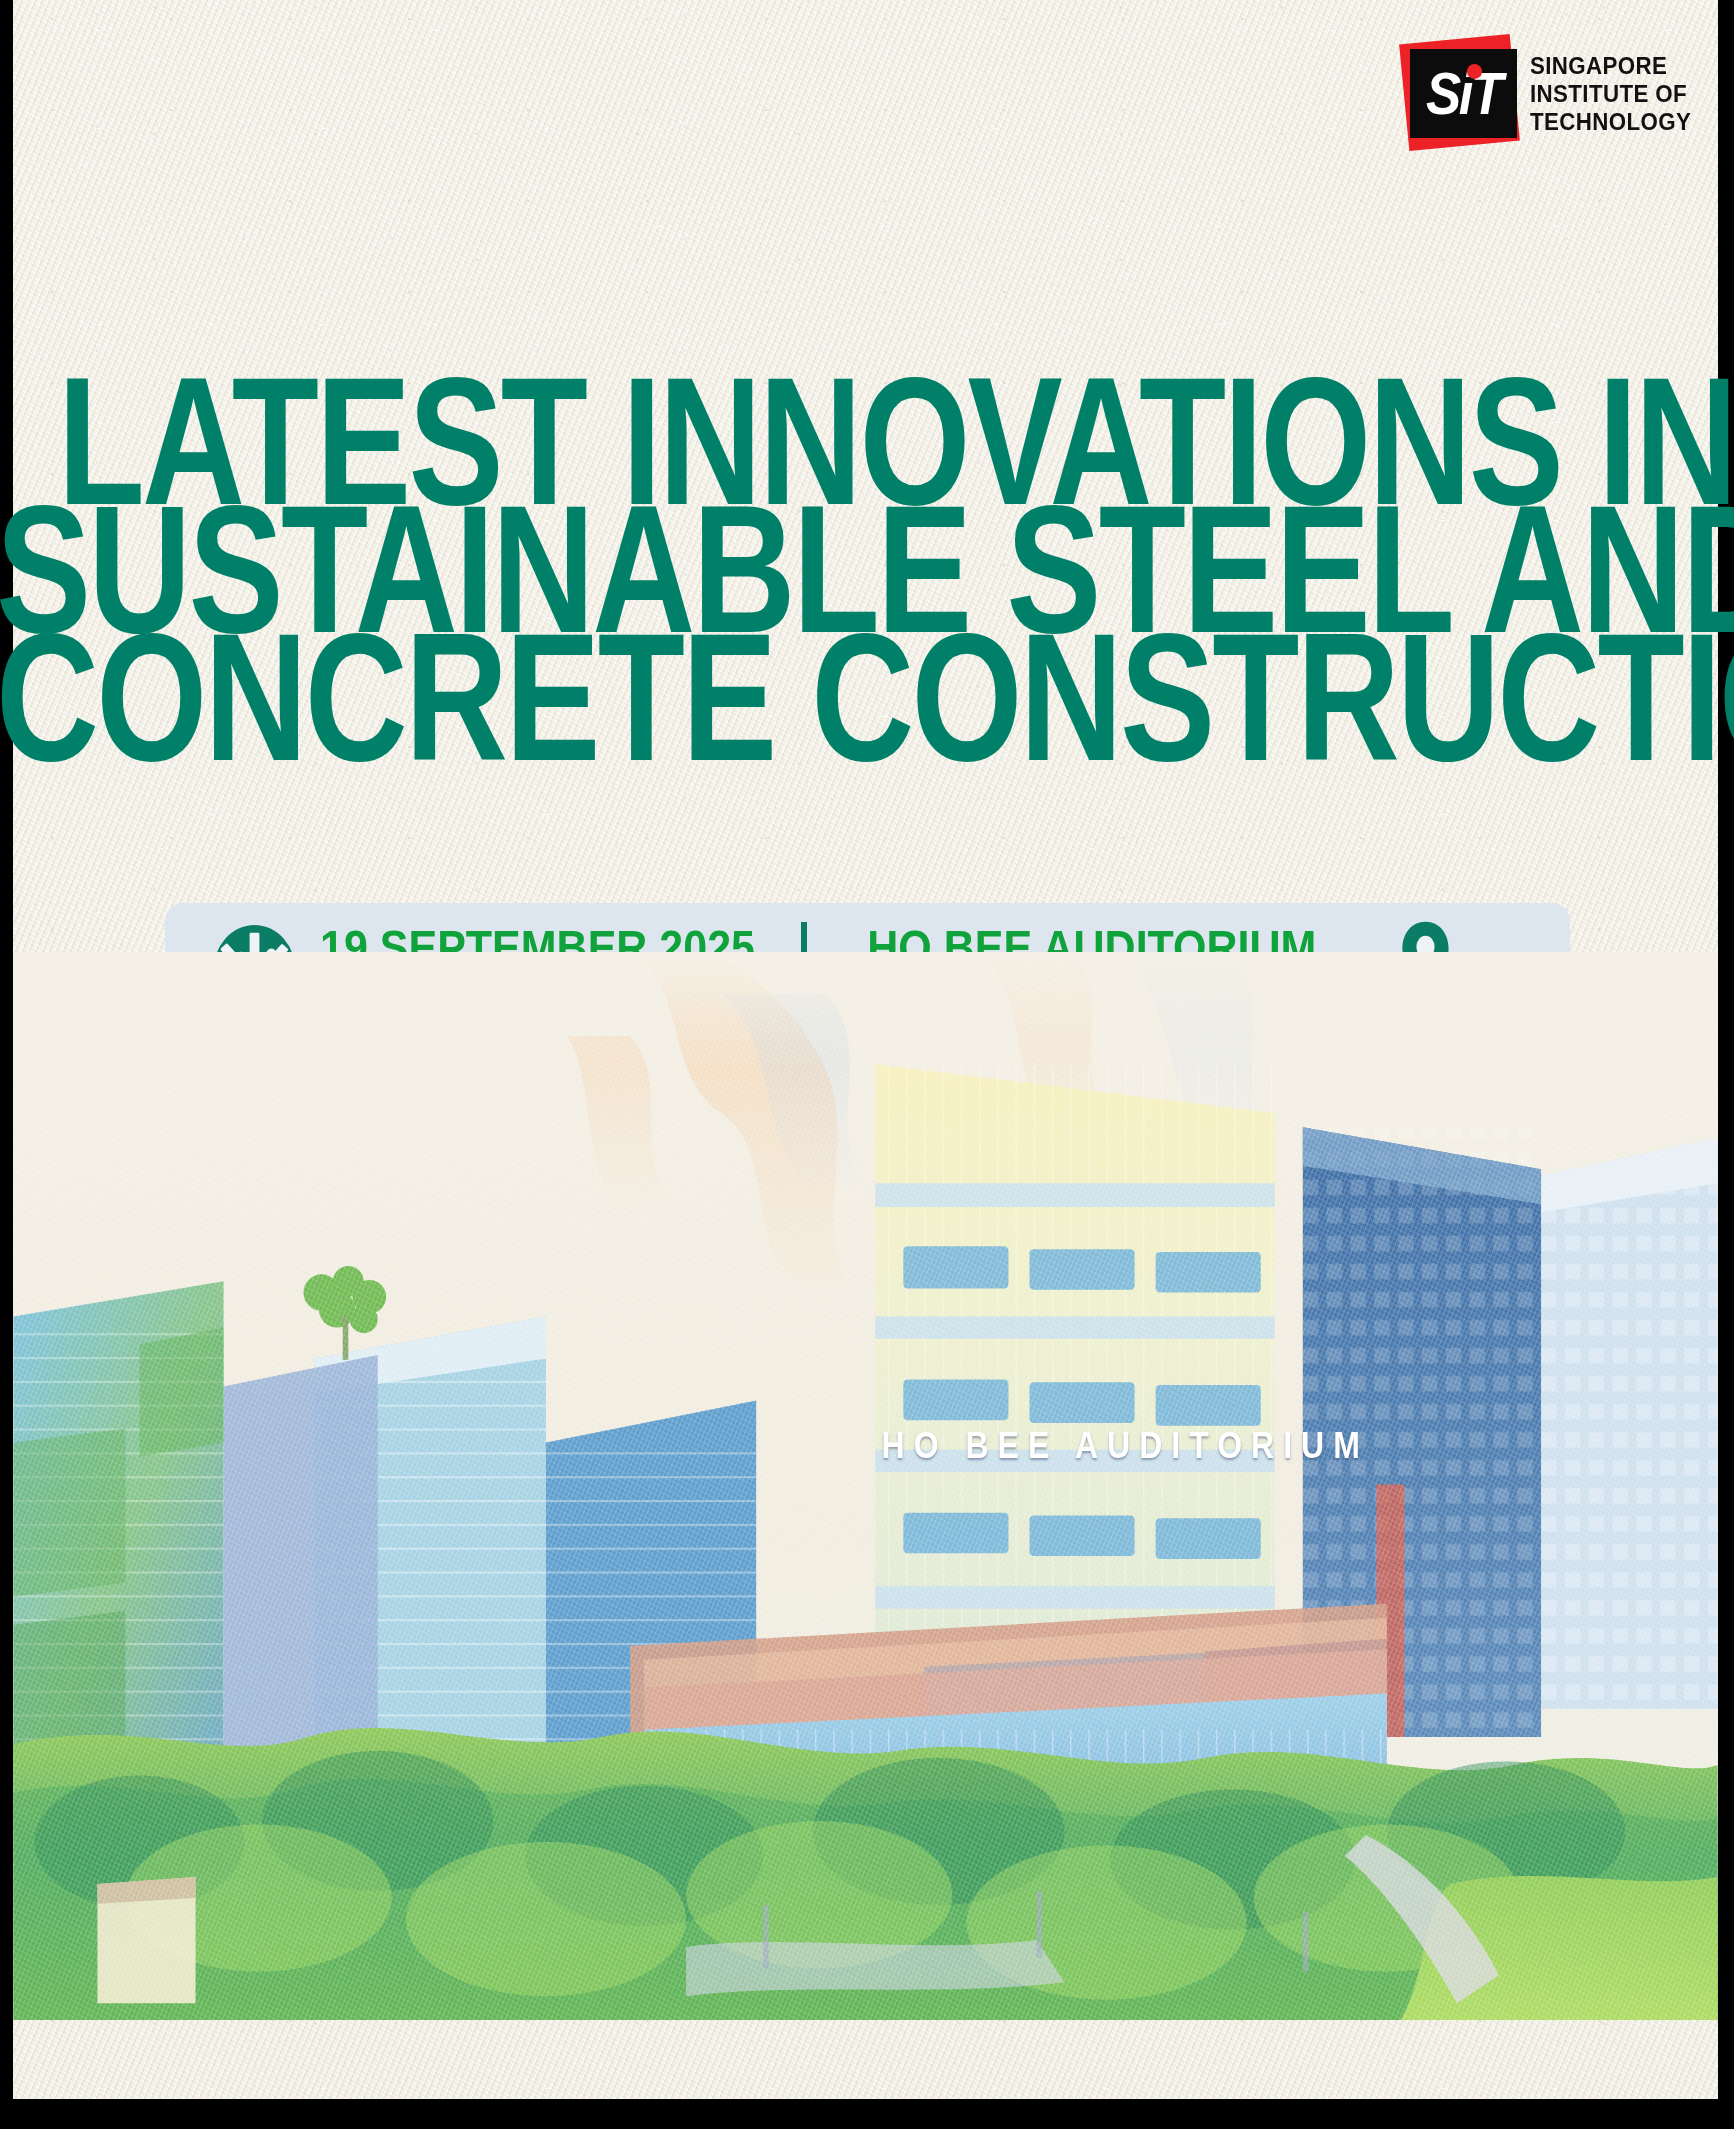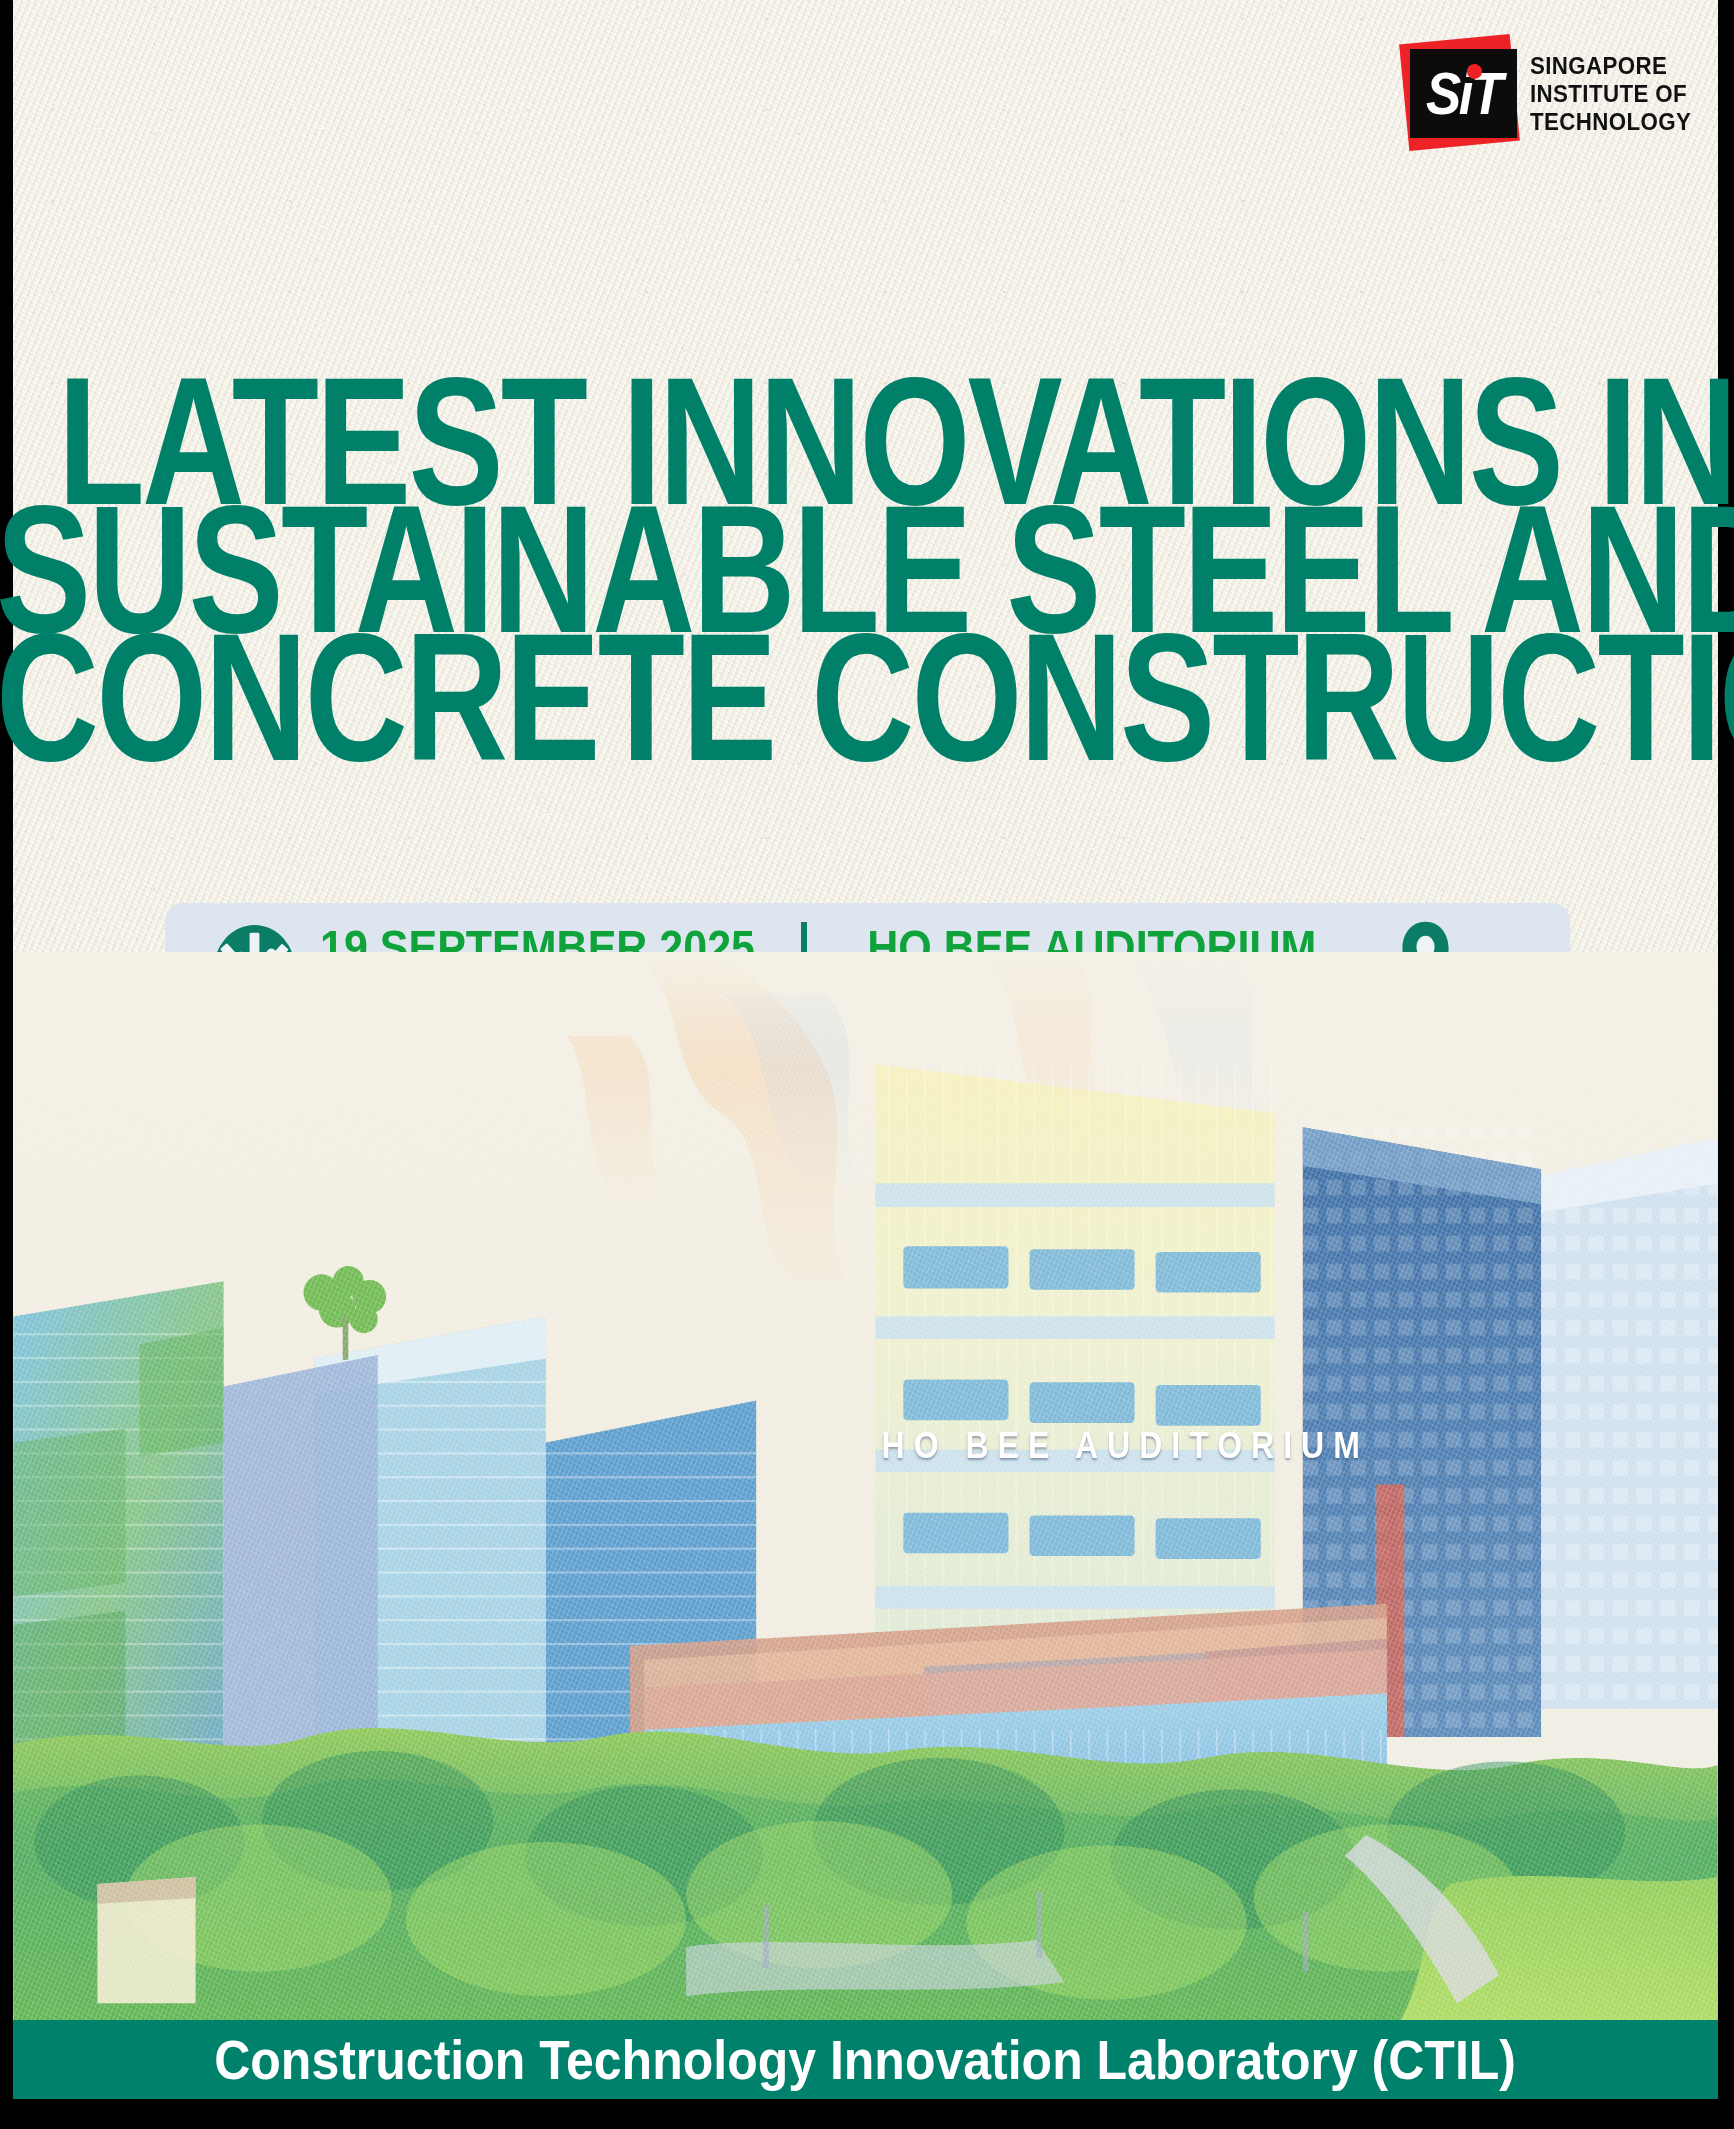--- a/index.html
+++ b/index.html
@@ -500,18 +500,15 @@
 
       <path d="M120 1330 L260 1320 L260 1500 L120 1500 Z" fill="#f2eccf" opacity=".9"></path>
       <path d="M120 1330 L260 1320 L260 1350 L120 1358 Z" fill="#c9b89a" opacity=".8"></path>
     </svg>
 
     <div class="illus-fade"></div>
     <div class="paper-grain"></div>
     <div class="bldg-sign">HO  BEE  AUDITORIUM</div>
   </div>
 
-  <div class="footer">
-    <div class="footer-text">Construction Technology Innovation Laboratory (CTIL)</div>
-  </div>
 
 </div>
 
 
 </body></html>

